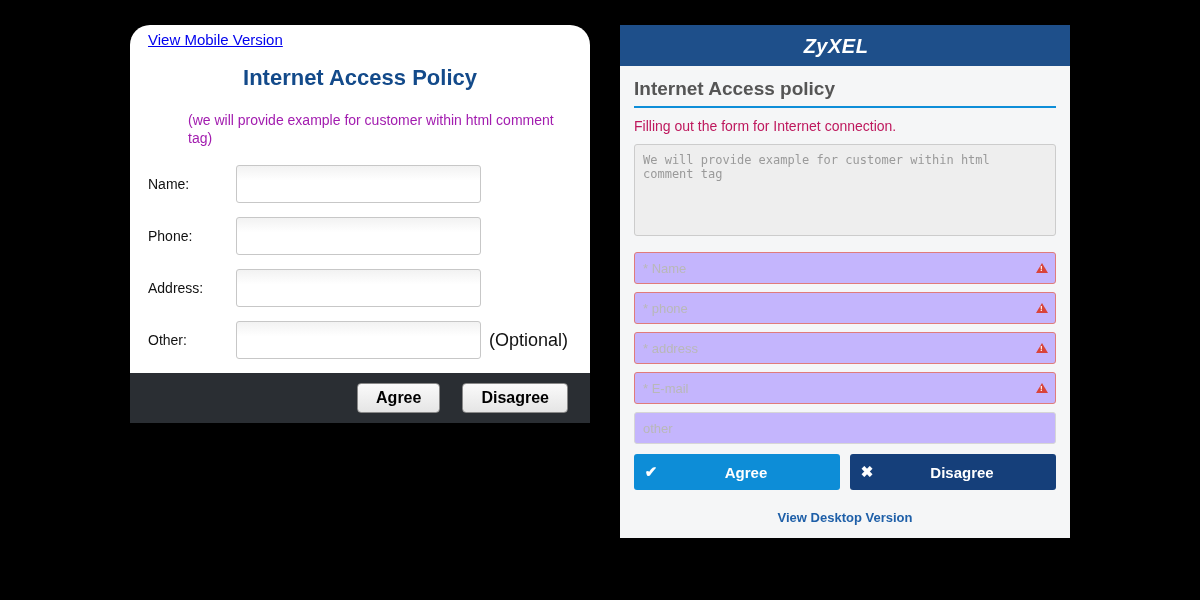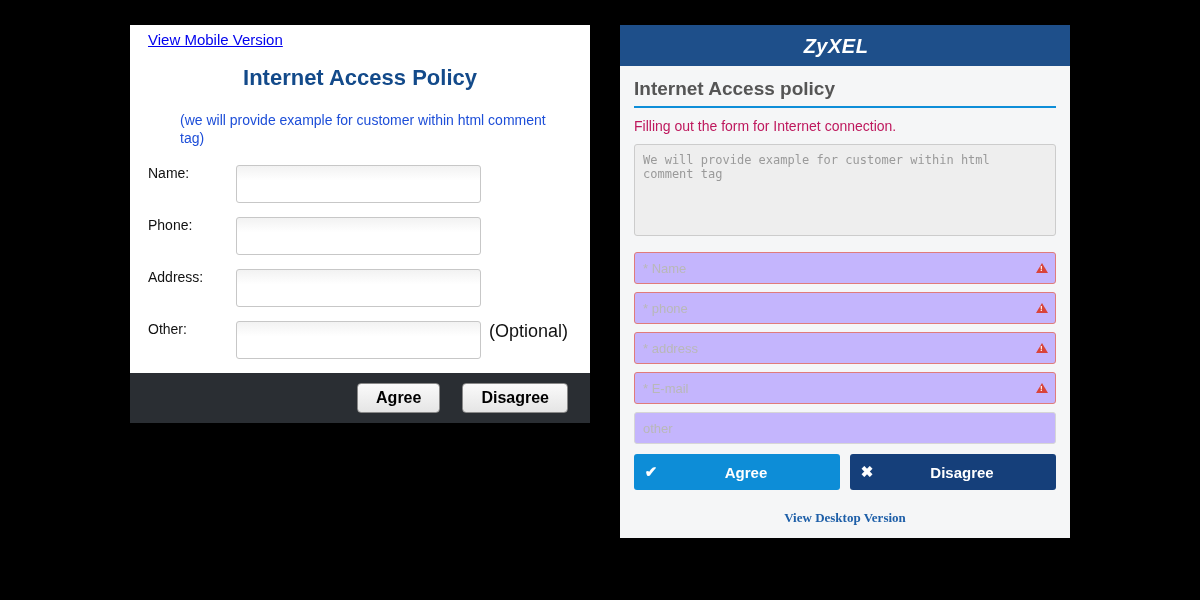--- a/index.html
+++ b/index.html
@@ -13,43 +13,44 @@
     gap: 30px;
     padding-top: 25px;
   }
 
   
   .desktop {
     width: 460px;
     background: #fff;
     position: relative;
     padding: 6px 18px 0 18px;
+    border-radius: 20px;
   }
   .mobile-link {
     color: #0000EE;
     text-decoration: underline;
     font-size: 15px;
     cursor: pointer;
   }
   .desktop h1 {
     color: #134a8a;
     font-size: 22px;
     text-align: center;
     margin: 16px 0 20px 0;
     font-weight: bold;
   }
   .desktop .hint {
     font-size: 14px;
-    color: #1d4ed8;
-    margin: 0 10px 18px 32px;
+    color: #a21caf;
+    margin: 0 10px 18px 40px;
     line-height: 1.3;
   }
   .drow {
     display: flex;
-    align-items: flex-start;
+    align-items: center;
     margin-bottom: 14px;
     font-size: 14px;
     color: #111;
   }
   .drow label { width: 88px; }
   .drow input {
     flex: 0 0 245px;
     height: 38px;
     border: 1px solid #c7c7c7;
     border-radius: 3px;
@@ -166,21 +167,20 @@
     font-size: 15px;
     font-weight: bold;
   }
   .mbtn .ic { width: 34px; text-align: center; font-size: 15px; }
   .mbtn .lbl { flex: 1; text-align: center; padding-right: 16px;}
   .agree { background: #0d8dd7; }
   .disagree { background: #153f7a; }
   .mfoot {
     text-align: center;
     padding: 8px 0 12px 0;
-    font-family: Liberation Serif, serif;
   }
   .mfoot a {
     color: #1e5fa8;
     font-size: 13px;
     font-weight: bold;
     text-decoration: none;
     cursor: pointer;
   }
 </style>
 </head>

